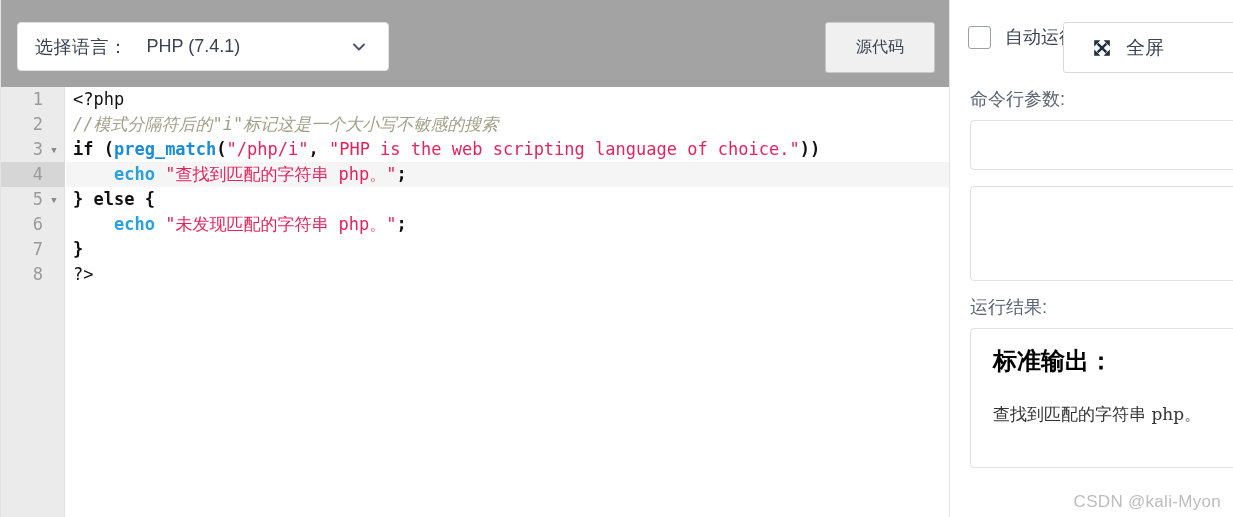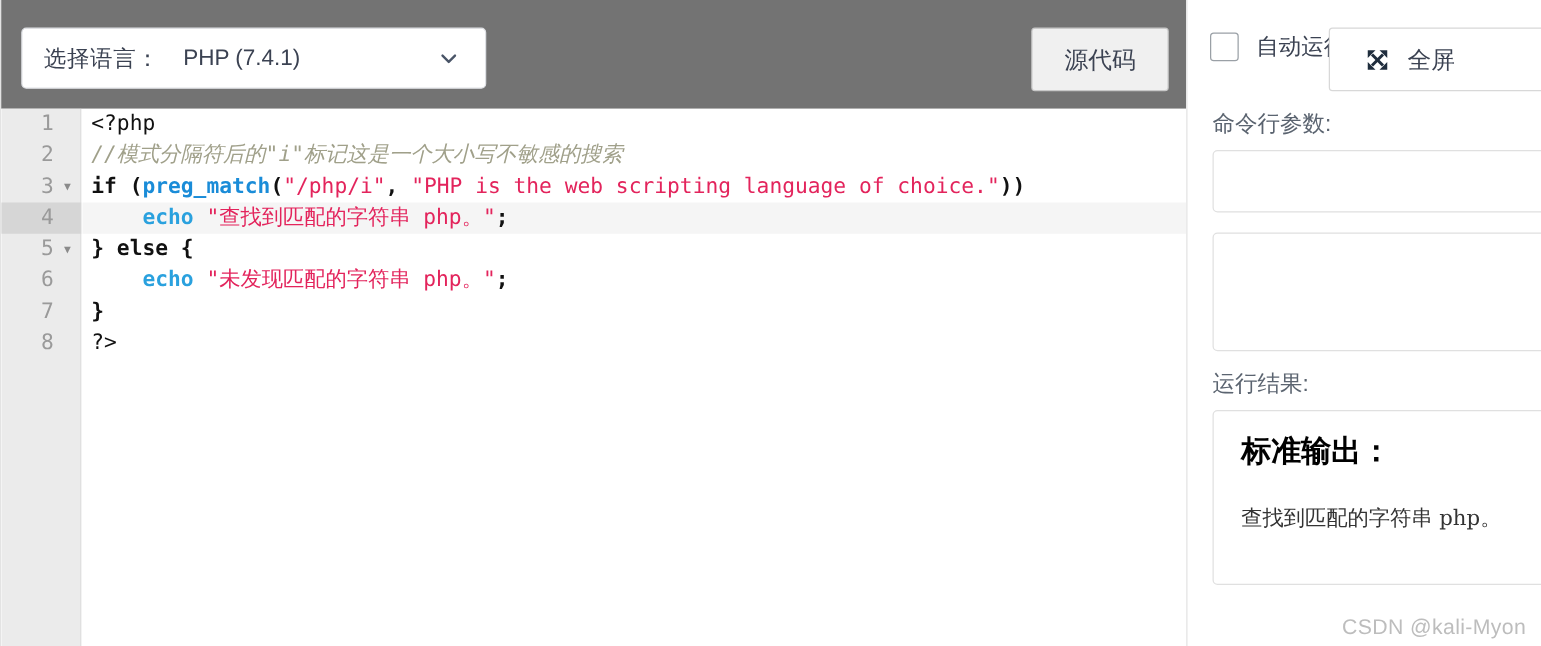--- a/index.html
+++ b/index.html
@@ -28,21 +28,21 @@
     border-left: 1px solid #e3e3e3;
     background: #ffffff;
     display: flex;
     flex-direction: column;
   }
 
   .toolbar {
     height: 87px;
     flex: 0 0 87px;
     position: relative;
-    background: #737373;
+    background: #a3a3a3;
   }
 
   .lang-select {
     position: absolute;
     left: 16px;
     top: 22px;
     width: 372px;
     height: 49px;
     border: 1px solid #dfe1e5;
     border-radius: 4px;
@@ -73,21 +73,21 @@
 
   .src-button {
     position: absolute;
     left: 824px;
     top: 22px;
     width: 110px;
     height: 51px;
     background: #f0f0f0;
     border: 1px solid #c8c8c8;
     border-radius: 3px;
-    font-size: 19px;
+    font-size: 16px;
     color: #3b4252;
     display: flex;
     align-items: center;
     justify-content: center;
     cursor: pointer;
   }
 
   
   .editor {
     position: relative;

